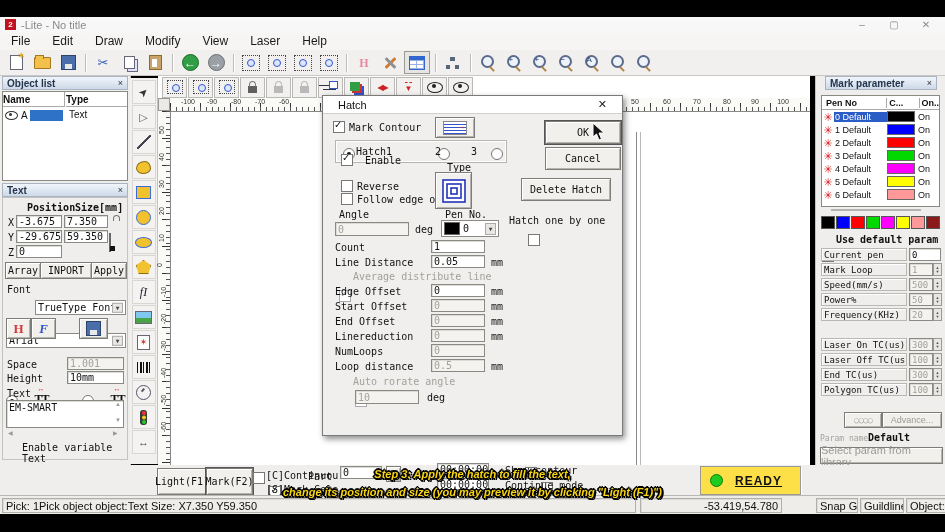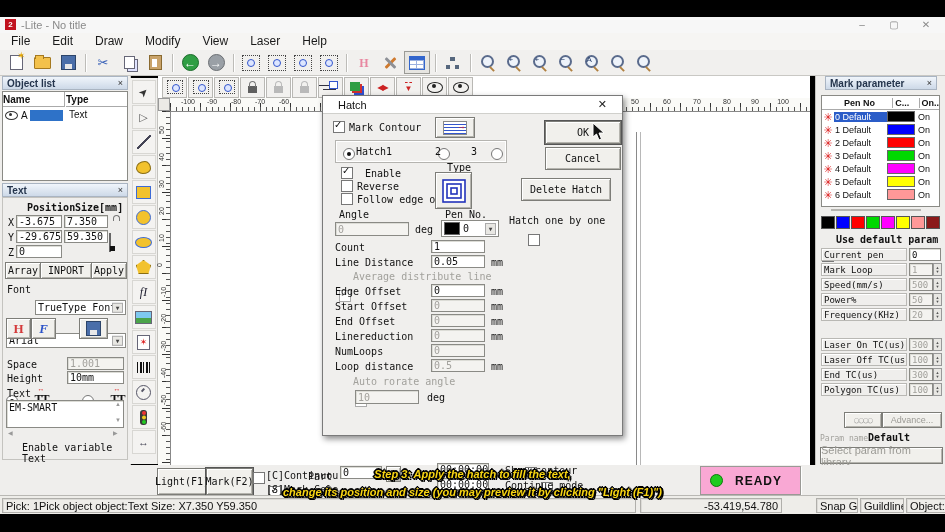--- a/index.html
+++ b/index.html
@@ -488,21 +488,21 @@
     <div class="workline" style="left:482px;top:56px;height:333px;background:#b8b8b8;" data-name="work-area-boundary"></div>
   </div>
 
   <div class="rpanel" data-name="mark-parameter-panel">
     <div class="panel-head" style="margin:0 9px;" data-name="mark-parameter-header">
       <span data-name="mark-parameter-title">Mark parameter</span>
       <span class="phx" data-name="mark-parameter-close-icon">×</span>
     </div>
     <div class="pen-table" data-name="pen-table">
       <div class="pen-hrow" data-name="pen-table-header">
-        <span style="width:62px;padding-left:22px;border-right:1px solid #aaa;" data-name="pen-no-column">Pen No</span>
+        <span style="width:62px;padding-left:4px;border-right:1px solid #aaa;" data-name="pen-no-column">Pen No</span>
         <span style="width:30px;padding-left:2px;border-right:1px solid #aaa;" data-name="color-column">C...</span>
         <span style="padding-left:2px;" data-name="on-column">On..</span>
       </div>
       <div class="pen-row sel" data-name="pen-row">
           <span class="pen-star" data-name="pen-star-icon">✳</span>
           <span class="pen-label">0 Default</span>
           <span class="pen-swatch" data-name="pen-color-swatch" style="background: rgb(0, 0, 0);"></span>
           <span data-name="pen-on-state">On</span>
         </div>
       <div class="pen-row" data-name="pen-row">
@@ -601,21 +601,21 @@
     <div class="tf m abs" style="left:340px;top:1px;width:42px;height:13px;" data-name="part-count-field">0</div>
     <div class="btn m abs" style="left:386px;top:1px;width:13px;height:14px;" data-name="part-reset-button">R</div>
     <span class="cb on abs" style="left:253px;top:19px;" data-name="mark-selected-checkbox"></span>
     <span class="lab m abs" style="left:266px;top:19px;" data-name="mark-selected-label">[S]Mark Sele</span>
     <div class="tf m abs" style="left:437px;top:-2px;width:52px;height:12px;" data-name="total-time-display">00:00:00</div>
     <div class="tf m abs" style="left:437px;top:13px;width:52px;height:12px;" data-name="part-time-display">00:00:00</div>
     <span class="cb abs" style="left:492px;top:0px;" data-name="show-contour-checkbox"></span>
     <span class="lab m abs" style="left:505px;top:0px;" data-name="show-contour-label">Show contour</span>
     <span class="cb abs" style="left:492px;top:15px;" data-name="continue-mode-checkbox"></span>
     <span class="lab m abs" style="left:505px;top:15px;" data-name="continue-mode-label">Continue mode</span>
-    <div class="abs" style="left:700px;top:1px;width:99px;height:27px;background:#f9a8d4;border:1px solid #9a9995;box-shadow:1px 1px 0 #fff;display:flex;align-items:center;" data-name="ready-status-box">
+    <div class="abs" style="left:700px;top:1px;width:99px;height:27px;background:#fde047;border:1px solid #9a9995;box-shadow:1px 1px 0 #fff;display:flex;align-items:center;text-decoration:underline;" data-name="ready-status-box">
       <span class="ready-dot" style="margin-left: 9px; background: rgb(30, 203, 30);" data-name="ready-indicator-light"></span>
       <span style="margin-left:12px;font-size:12px;font-weight:bold;letter-spacing:1px;" data-name="ready-label">READY</span>
     </div>
   </div>
 
   <div class="statusbar" data-name="status-bar">
     <div class="sseg" style="left:2px;width:634px;" data-name="status-message">Pick: 1Pick object object:Text Size: X7.350 Y59.350</div>
     <div class="sseg" style="left:640px;width:142px;justify-content:flex-end;" data-name="status-coordinates">-53.419,54.780</div>
     <div class="sseg" style="left:816px;width:42px;" data-name="status-snap-grid">Snap Grid</div>
     <div class="sseg" style="left:860px;width:44px;" data-name="status-guideline">Guildline:</div>
@@ -636,21 +636,21 @@
       </div>
     <div class="groupbox" style="left:12px;top:44px;width:170px;height:21px;" data-name="hatch-select-group">
       <span class="rad on abs" style="left:7px;top:5px;" data-name="hatch1-radio"></span>
       <span class="lab m abs" style="left:20px;top:5px;" data-name="hatch1-label">Hatch1</span>
       <span class="rad abs" style="left:86px;top:5px;" data-name="hatch2-radio"></span>
       <span class="lab m abs" style="left:99px;top:5px;" data-name="hatch2-label">2</span>
       <span class="rad abs" style="left:122px;top:5px;" data-name="hatch3-radio"></span>
       <span class="lab m abs" style="left:135px;top:5px;" data-name="hatch3-label">3</span>
     </div>
     <span class="lab m abs" style="left:124px;top:66px;" data-name="type-label">Type</span>
-    <div class="drow" style="left:18px;top:71px;gap:12px;" data-name="enable-row">
+    <div class="drow" style="left:18px;top:58px;gap:12px;" data-name="enable-row">
       <span class="cb on" data-name="enable-checkbox"></span>
       <span class="lab m" data-name="enable-label">Enable</span>
     </div>
     <div class="drow" style="left:18px;top:84px;" data-name="reverse-row">
       <span class="cb" data-name="reverse-checkbox"></span>
       <span class="lab m" data-name="reverse-label">Reverse</span>
     </div>
     <div class="drow" style="left:18px;top:97px;" data-name="follow-edge-row">
       <span class="cb" data-name="follow-edge-checkbox"></span>
       <span class="lab m" data-name="follow-edge-label">Follow edge on</span>

